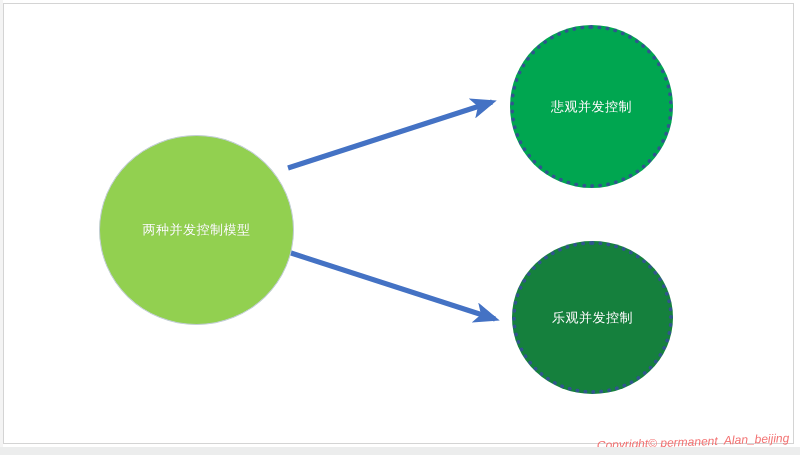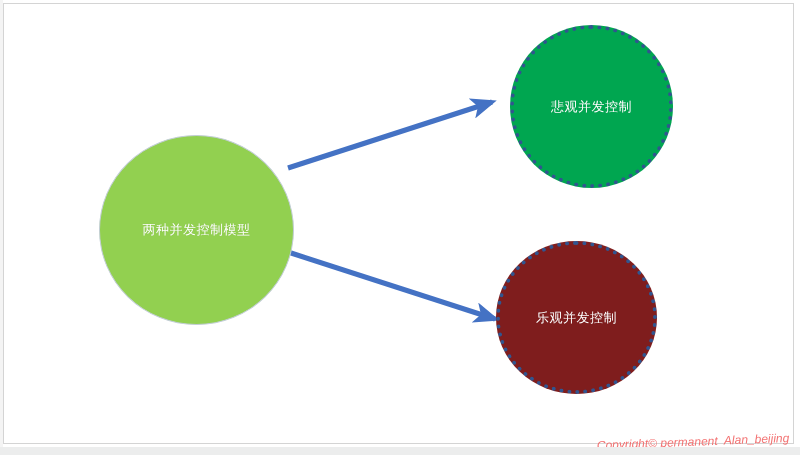--- a/index.html
+++ b/index.html
@@ -67,25 +67,25 @@
   }
   #node-pessimistic {
     left: 510px;
     top: 25px;
     width: 163px;
     height: 163px;
     background: #00a650;
     border: 4px dotted #31558f;
   }
   #node-optimistic {
-    left: 496px;
+    left: 512px;
     top: 241px;
     width: 161px;
     height: 153px;
-    background: #7f1d1d;
+    background: #15803d;
     border: 4px dotted #31558f;
   }
   .node-label {
     pointer-events: none;
     text-shadow: 0 0 1px rgba(0,0,0,0.12);
   }
 
   
   #arrow-layer {
     position: absolute;

